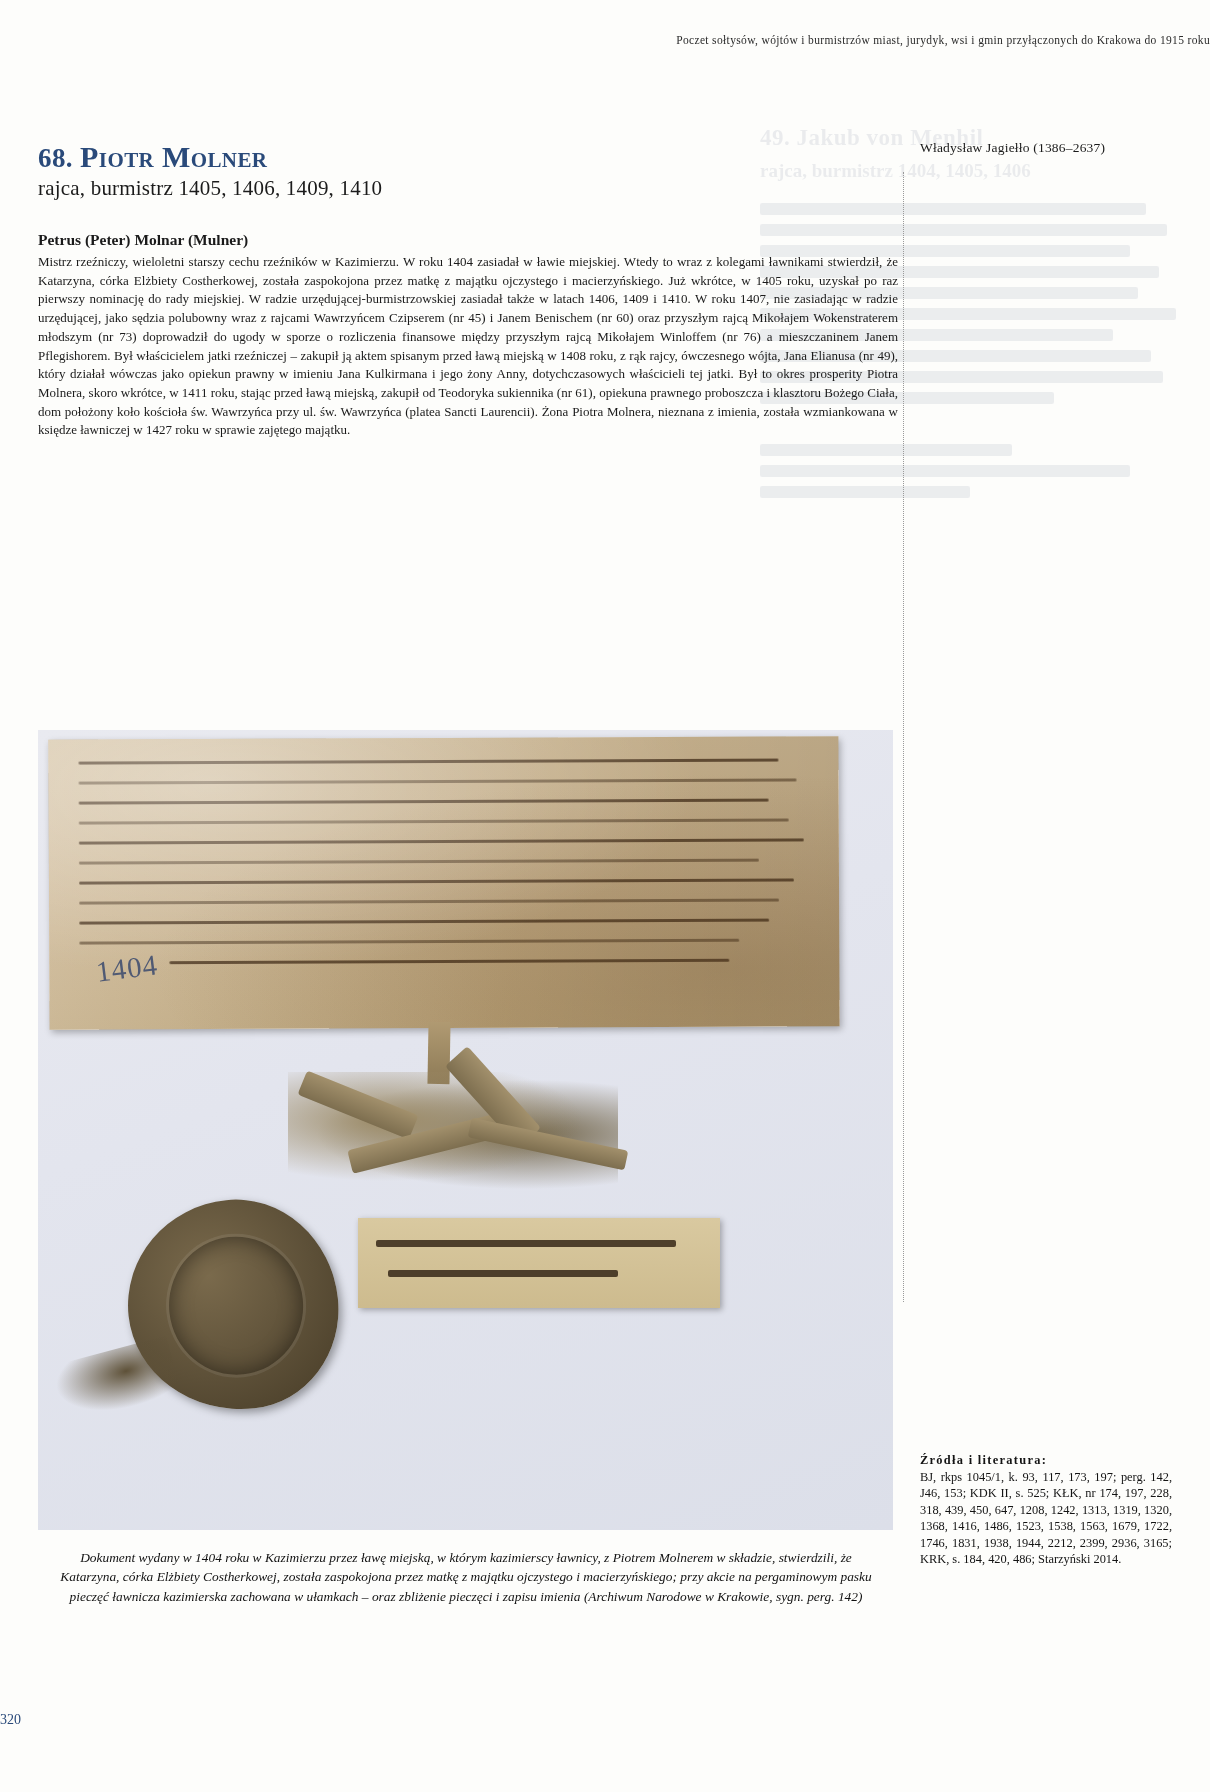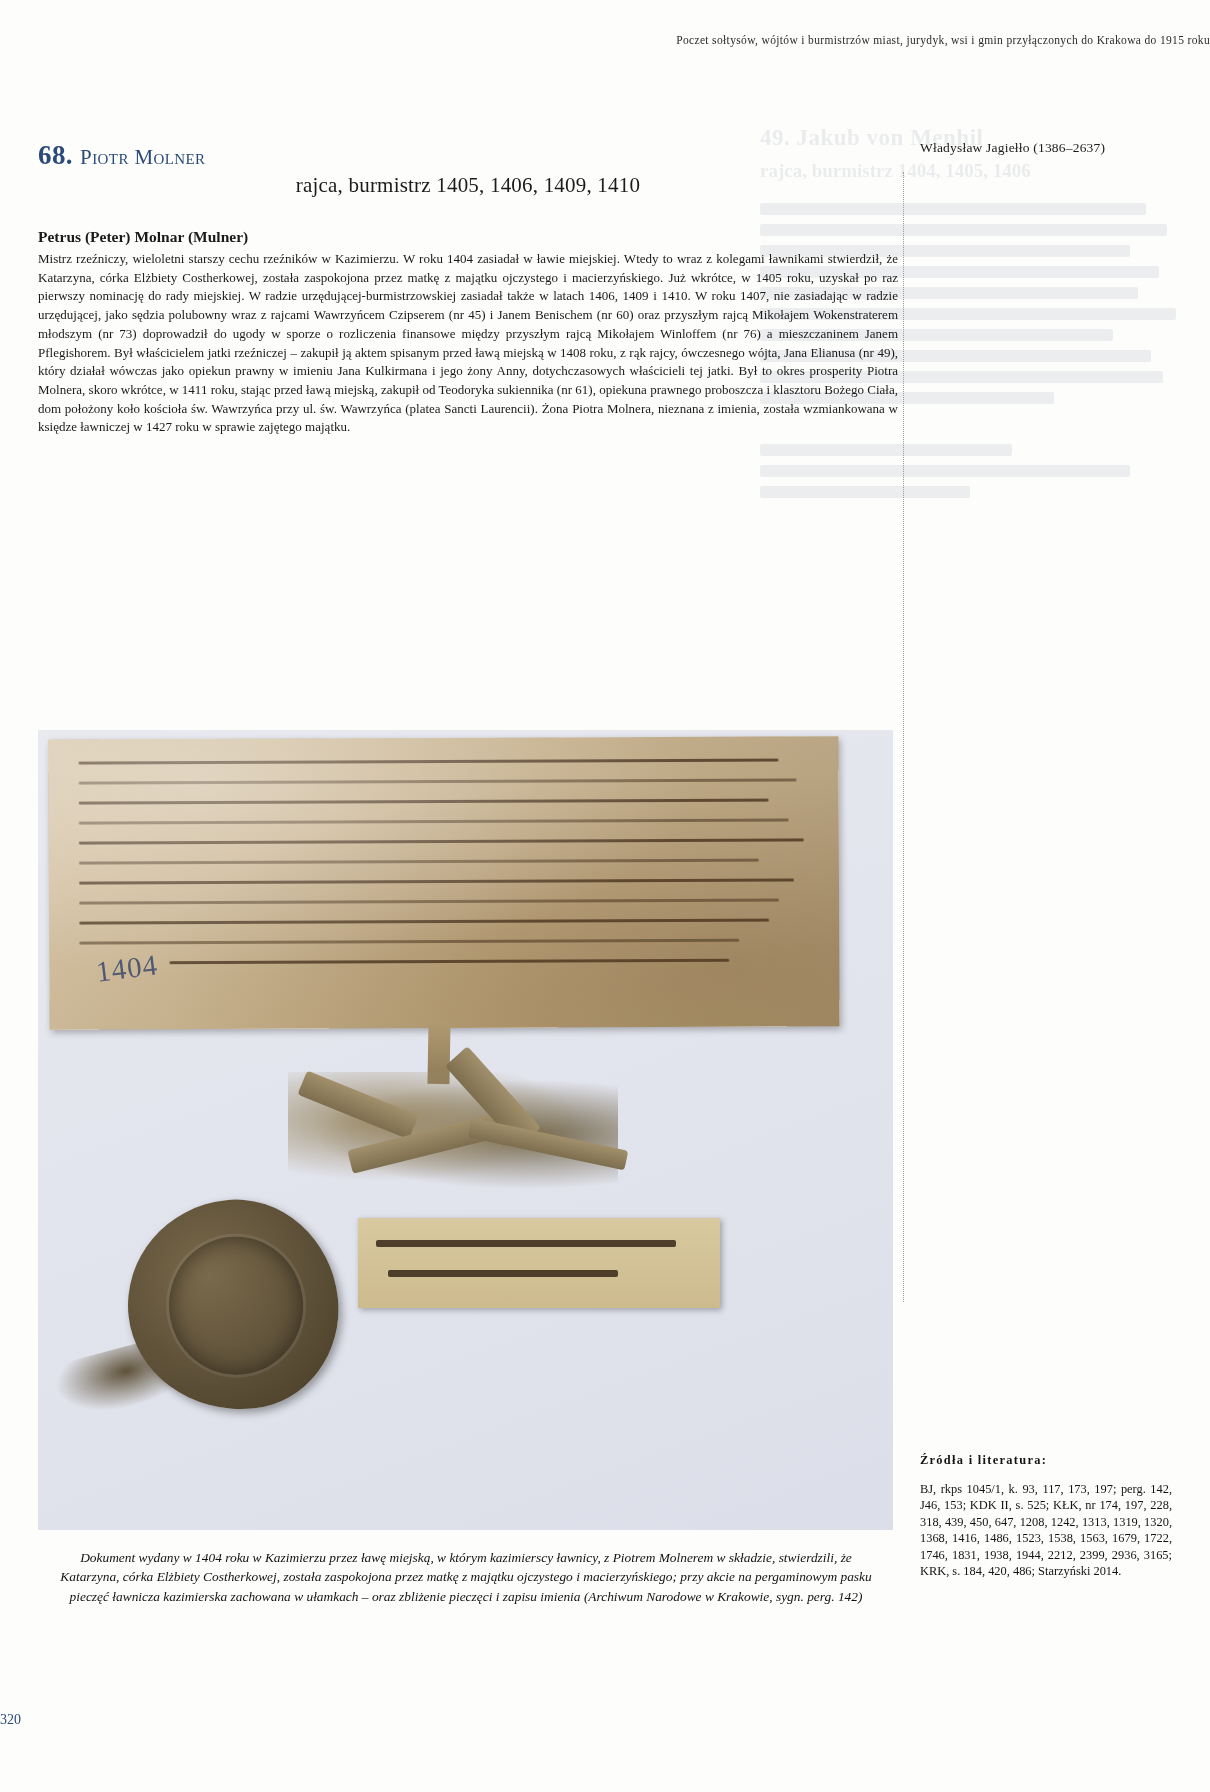--- a/index.html
+++ b/index.html
@@ -76,29 +76,28 @@
     color: #2a4a7a;
     letter-spacing: 0.4px;
     margin: 0 0 2px 0;
     font-weight: normal;
   }
   .entry-title .num {
     font-weight: bold;
   }
   .entry-title .name {
     font-variant: small-caps;
-    font-weight: normal;
-    font-size: 21px;
+    font-weight: bold;
+    font-size: 30px;
   }
   .entry-sub {
     font-size: 21px;
     color: #1b1b1b;
     margin: 0 0 30px 0;
     letter-spacing: 0.2px;
-    text-align: center;
   }
 
   .latin-name {
     font-size: 15.5px;
     font-weight: bold;
     margin-bottom: 4px;
   }
 
   .body-text {
     font-size: 13px;
@@ -135,21 +134,21 @@
     width: 252px;
     font-size: 12.4px;
     line-height: 1.33;
     text-align: justify;
     color: #141414;
   }
   .sources .src-head {
     font-weight: bold;
     letter-spacing: 1.3px;
     display: block;
-    margin-bottom: 12px;
+    margin-bottom: 0;
   }
 
   
   .plate {
     position: absolute;
     left: 38px;
     top: 730px;
     width: 855px;
     height: 800px;
   }

